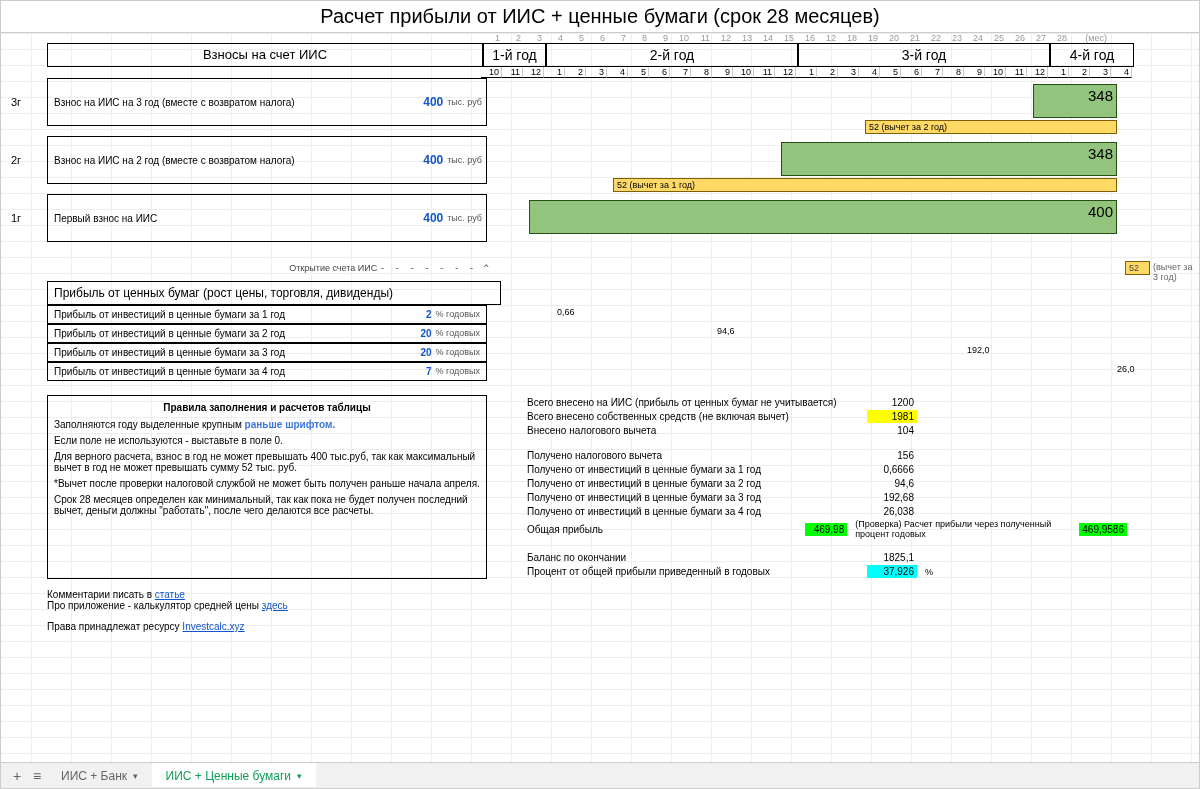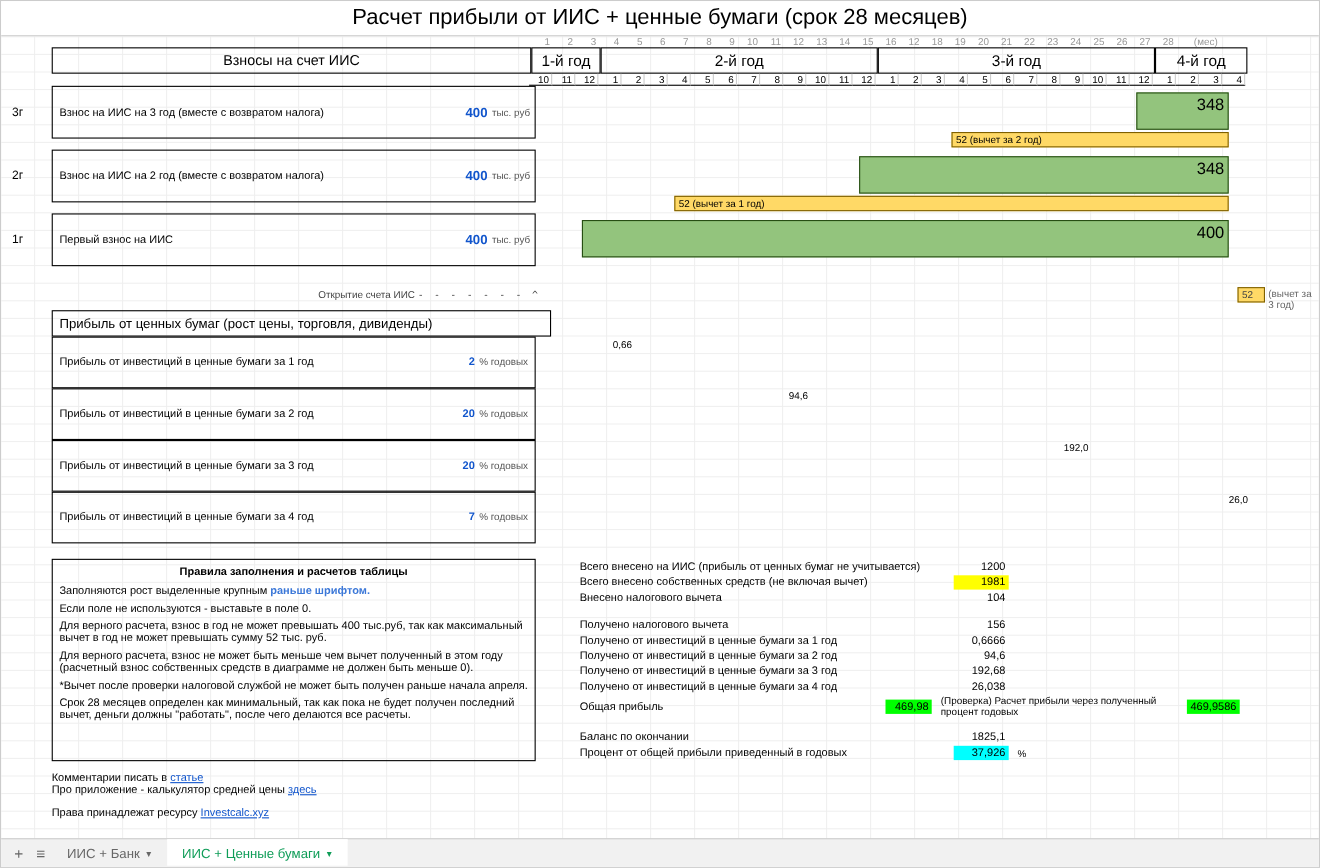--- a/index.html
+++ b/index.html
@@ -23,21 +23,21 @@
 .gantt-row .descbox .val{color:#1155cc;font-weight:bold;font-size:12px;}
 .gantt-row .descbox .unit{font-size:9px;margin-left:4px;color:#555;}
 .gantt-row .chart{position:relative;width:700px;margin-left:0;}
 .block{position:absolute;height:34px;top:6px;box-sizing:border-box;font-size:15px;text-align:right;padding:2px 3px;}
 .green{background:#93c47d;border:1px solid #274e13;}
 .badge{position:absolute;background:#ffd966;border:1px solid #7f6000;font-size:9px;padding:1px 3px;height:14px;box-sizing:border-box;}
 .open-line{margin-left:46px;display:flex;font-size:9px;color:#444;margin-top:21px;justify-content:center;}
 .open-line .lab{width:440px;text-align:right;padding-right:4px;}
 .profit-head{margin-left:46px;width:440px;border:1px solid #000;padding:4px 6px;font-size:12px;margin-top:8px;}
 .profit-row{margin-left:46px;display:flex;}
-.profit-row .lab{width:440px;border:1px solid #000;padding:17px 6px;font-size:10px;box-sizing:border-box;display:flex;}
+.profit-row .lab{width:440px;border:1px solid #000;padding:3px 6px;font-size:10px;box-sizing:border-box;display:flex;}
 .profit-row .lab .t{flex:1;}
 .profit-row .lab .v{color:#1155cc;font-weight:bold;}
 .profit-row .lab .u{font-size:9px;margin-left:4px;color:#555;}
 .profit-row .chart{position:relative;width:700px;}
 .profit-row .chart .val{position:absolute;top:2px;font-size:9px;}
 .bottom{display:flex;margin-top:14px;margin-left:46px;}
 .rules{width:440px;border:1px solid #000;padding:6px;font-size:10px;box-sizing:border-box;}
 .rules .hd{text-align:center;font-weight:bold;margin-bottom:6px;}
 .rules p{margin:5px 0;}
 .rules .blue{color:#3c78d8;font-weight:bold;}
@@ -225,24 +225,23 @@
           <span class="u">% годовых</span>
         </div>
       <div class="chart">
           <span class="val" style="left:630px">26,0</span>
         </div>
     </div>
 
     <div class="bottom">
       <div class="rules">
         <div class="hd">Правила заполнения и расчетов таблицы</div>
-        <p><span>Заполняются рост выделенные крупным </span><span class="blue">раньше шрифтом.</span></p>
+        <p><span>Заполняются году выделенные крупным </span><span class="blue">раньше шрифтом.</span></p>
         <p>Если поле не используются - выставьте в поле 0.</p>
         <p>Для верного расчета, взнос в год не может превышать 400 тыс.руб, так как максимальный вычет в год не может превышать сумму 52 тыс. руб.</p>
-        <p>Для верного расчета, взнос не может быть меньше чем вычет полученный в этом году (расчетный взнос собственных средств в диаграмме не должен быть меньше 0).</p>
         <p>*Вычет после проверки налоговой службой не может быть получен раньше начала апреля.</p>
         <p>Срок 28 месяцев определен как минимальный, так как пока не будет получен последний вычет, деньги должны "работать", после чего делаются все расчеты.</p>
       </div>
       <div class="summary">
         <div class="srow">
             <span class="sl">Всего внесено на ИИС (прибыль от ценных бумаг не учитывается)</span>
             <span class="sv">1200</span>
           </div>
         <div class="srow">
             <span class="sl">Всего внесено собственных средств (не включая вычет)</span>

